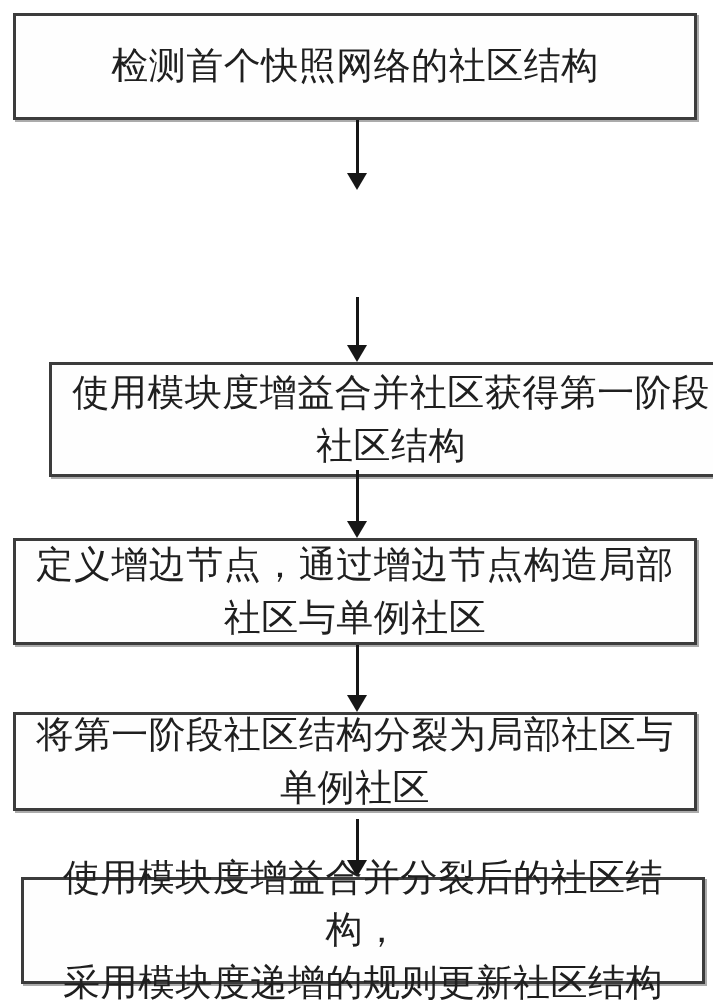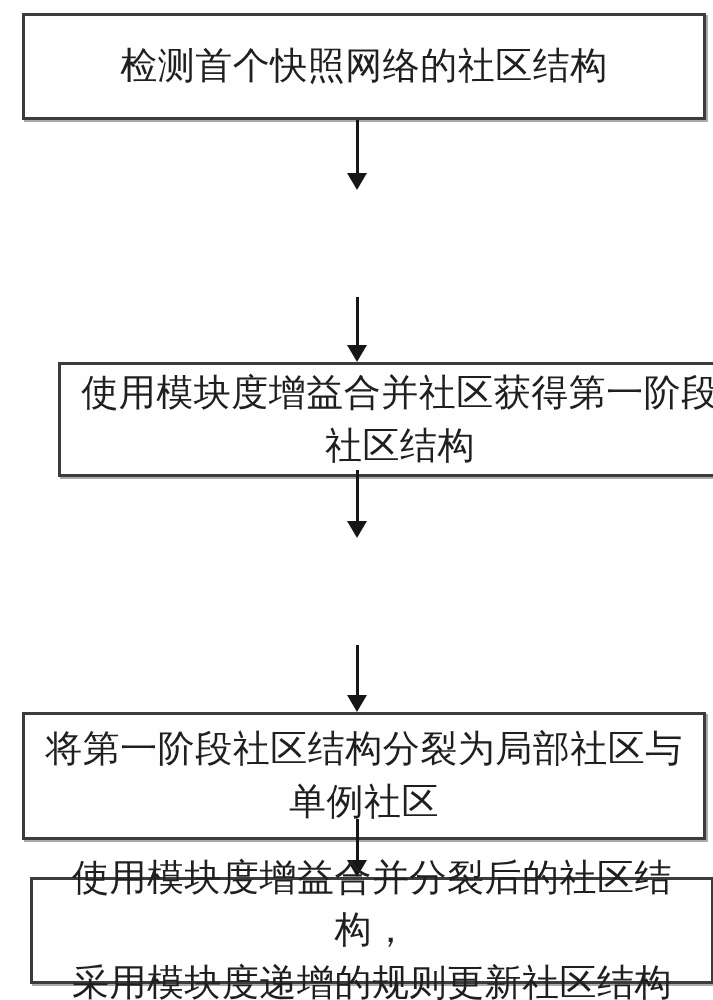--- a/index.html
+++ b/index.html
@@ -10,42 +10,42 @@
   .canvas {
     position: relative;
     width: 713px;
     height: 1000px;
     background: #ffffff;
     font-family: "Liberation Serif", "DejaVu Serif", serif;
     overflow: hidden;
   }
   .flow-box {
     position: absolute;
-    left: 22px;
+    left: 13px;
     width: 684px;
     box-sizing: border-box;
     border: 3px solid #3c3c3c;
     box-shadow: 2px 2px 0 0 #ababab;
     background: #fefefe;
     color: #1f1f1f;
     display: flex;
     align-items: center;
     justify-content: center;
     text-align: center;
     font-size: 37px;
     line-height: 1.42;
     white-space: pre-line;
     letter-spacing: 0.5px;
     padding: 0 4px;
   }
   .b1 { top: 13px;  height: 107px; }
   .b2 { top: 190px; height: 107px; }
   .b3 { top: 362px; height: 115px; margin-left: 36px; }
   .b4 { top: 538px; height: 107px; }
-  .b5 { top: 712px; height: 128px; }
+  .b5 { top: 712px; height: 99px; }
   .b6 { top: 877px; height: 107px; margin-left: 8px; }
 
   .arrow {
     position: absolute;
     left: 347px;
     width: 20px;
     display: flex;
     flex-direction: column;
     align-items: center;
   }
@@ -87,20 +87,22 @@
   </div>
 
   <div class="flow-box b3">使用模块度增益合并社区获得第一阶段
 社区结构</div>
 
   <div class="arrow a3">
     <div class="arrow-line"></div>
     <div class="arrow-head"></div>
   </div>
 
+  <div class="flow-box b4">定义增边节点，通过增边节点构造局部
+社区与单例社区</div>
 
   <div class="arrow a4">
     <div class="arrow-line"></div>
     <div class="arrow-head"></div>
   </div>
 
   <div class="flow-box b5">将第一阶段社区结构分裂为局部社区与
 单例社区</div>
 
   <div class="arrow a5">

